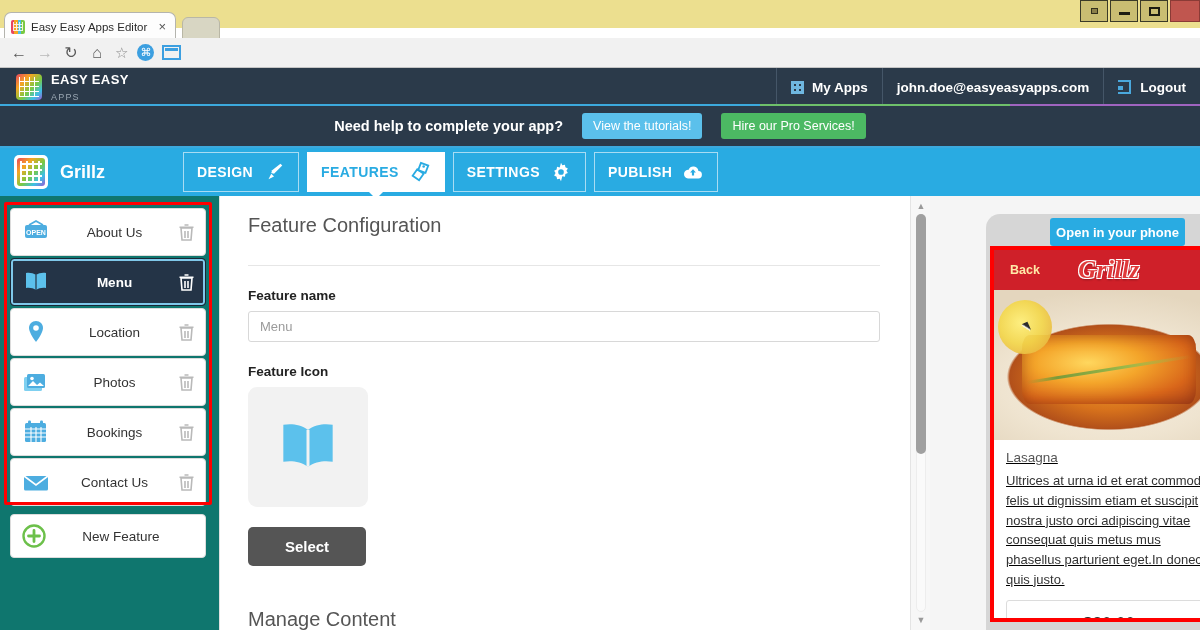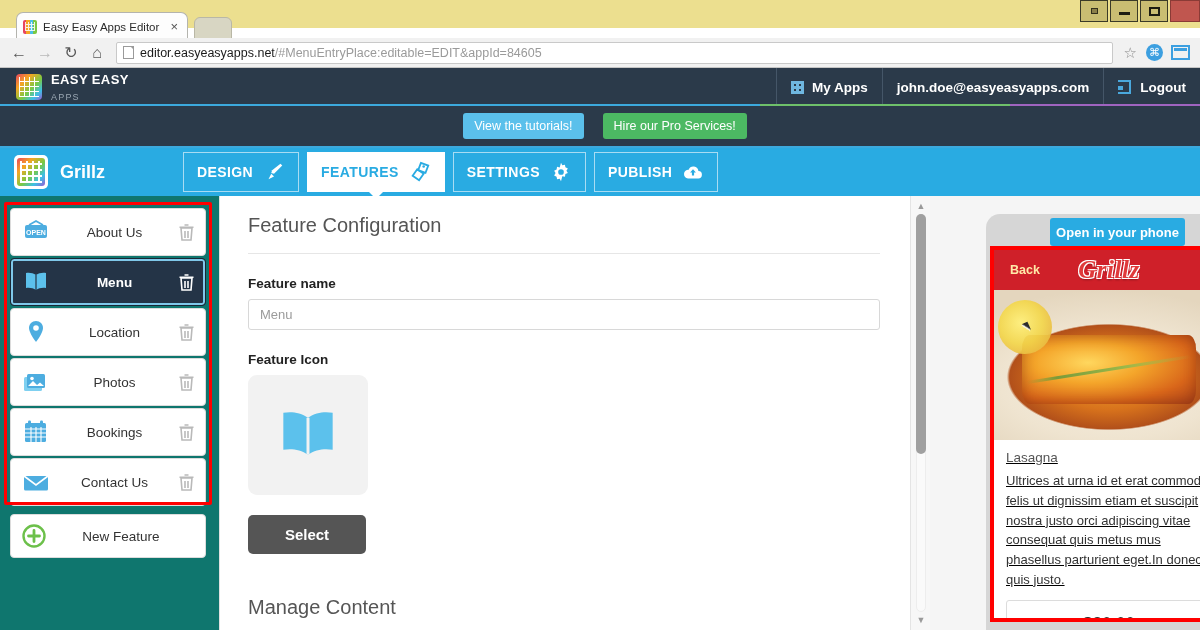--- a/index.html
+++ b/index.html
@@ -24,21 +24,21 @@
     background: #c9bd72; margin-left: 2px;
     display: flex; align-items: center; justify-content: center;
   }
   .win-btn.close { background: #c0564f; border-color: #8a3b36; width: 30px; }
   .wb-glyph { width: 13px; height: 11px; position: relative; }
   .wb-min::after { content:""; position:absolute; left:1px; right:1px; bottom:2px; height:3px; background:#1c1c12; }
   .wb-max::after { content:""; position:absolute; inset:1px 1px 1px 1px; border:2px solid #1c1c12; }
   .wb-restore::after{ content:""; position:absolute; left:3px; right:3px; top:2px; bottom:3px; background:#8b7f4a; border:1px solid #33301c;}
 
   .tabstrip {
-    position: absolute; top: 12px; left: 12px; width: 1072px; height: 28px;
+    position: absolute; top: 12px; left: 0; width: 1072px; height: 28px;
   }
   .tab {
     position: absolute; left: 4px; top: 0; width: 172px; height: 28px;
     background: #fdfdfd; border: 1px solid #b4b4ae;
     border-bottom: none;
     border-radius: 7px 7px 0 0;
     display: flex; align-items: center; padding: 0 6px;
   }
   .tab-favicon {
     width: 14px; height: 14px; margin-right: 6px; flex: 0 0 auto;
@@ -243,21 +243,21 @@
   }
   .plus-ico { width: 26px; height: 26px; flex: 0 0 auto; }
 
   
   .main {
     position: absolute; top: 0; left: 220px; width: 690px; height: 434px;
     background: #fff; padding: 18px 30px 0 28px; overflow: hidden;
   }
   .sec-title {
     font-size: 20px; color: #555; font-weight: 400;
-    padding-bottom: 16px; border-bottom: 1px solid #e6e6e6;
+    padding-bottom: 28px; border-bottom: 1px solid #e6e6e6;
   }
   .field-label {
     font-size: 13.5px; font-weight: 700; color: #222; margin: 22px 0 8px;
   }
   .text-input {
     width: 100%; height: 31px; border: 1px solid #d8d8d8; border-radius: 3px;
     padding: 0 11px; font-size: 13px; color: #9b9b9b;
     font-family: "Liberation Sans", sans-serif; background: #fff;
   }
   .icon-box {
@@ -403,25 +403,20 @@
       <span class="tab-close">×</span>
     </div>
     <div class="tab-new"></div>
   </div>
 
   <div class="toolbar">
     <div class="tb-icon">←</div>
     <div class="tb-icon disabled">→</div>
     <div class="tb-icon">↻</div>
     <div class="tb-icon">⌂</div>
-    <div class="omnibox">
-      <span class="page-ico"></span>
-      <span class="url-host">editor.easyeasyapps.net</span>
-        <span class="url-rest">/#MenuEntryPlace:editable=EDIT&amp;appId=84605</span>
-    </div>
     <div class="star">☆</div>
     <div class="cmd-ico">⌘</div>
     <div class="winshot-ico"></div>
   </div>
 
   <div class="appnav">
     <div class="brand">
       <span class="brand-logo"></span>
       <span class="brand-text">
         <span class="brand-line1">EASY EASY</span><br>
@@ -436,20 +431,21 @@
       <div class="nav-cell">john.doe@easyeasyapps.com</div>
       <div class="nav-cell">
         <span class="logout-ico"></span>
         <span>Logout</span>
       </div>
     </div>
   </div>
   <div class="nav-underline"></div>
 
   <div class="promo">
+    <span class="promo-text">Need help to complete your app?</span>
     <span class="promo-btn blue">View the tutorials!</span>
     <span class="promo-btn green">Hire our Pro Services!</span>
   </div>
   <div class="promo-underline"></div>
 
   <div class="tabbar">
     <div class="app-brand">
       <span class="app-logo"></span>
       <span class="app-name">Grillz</span>
     </div>

